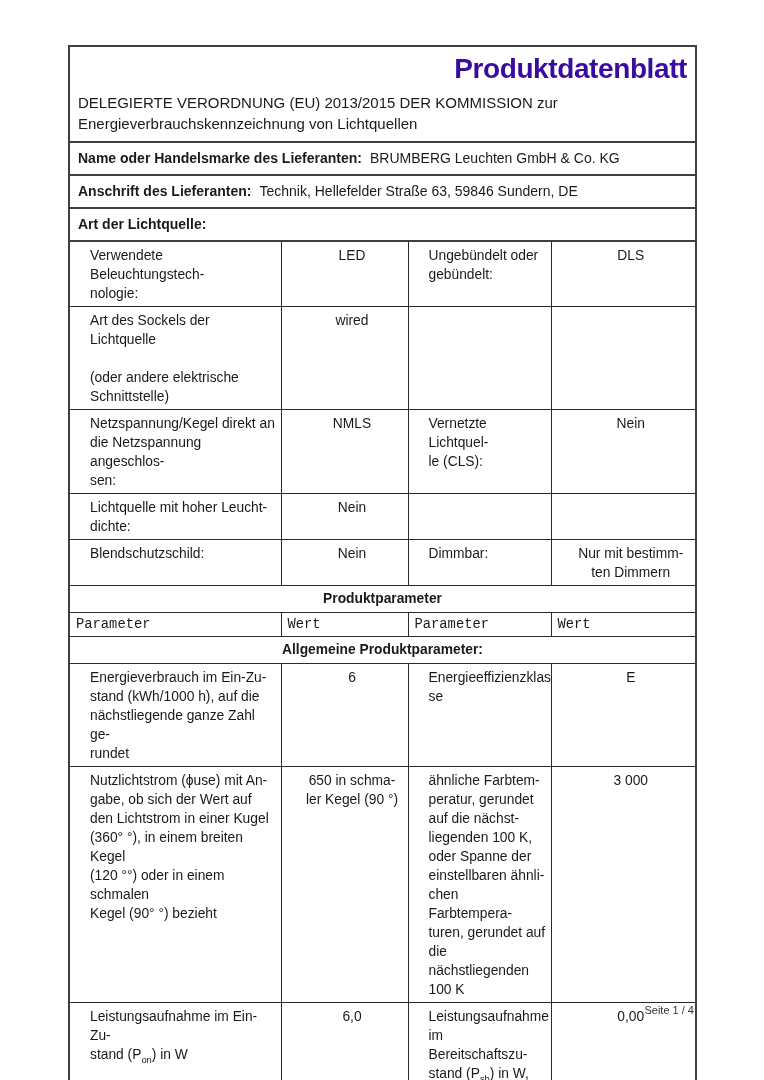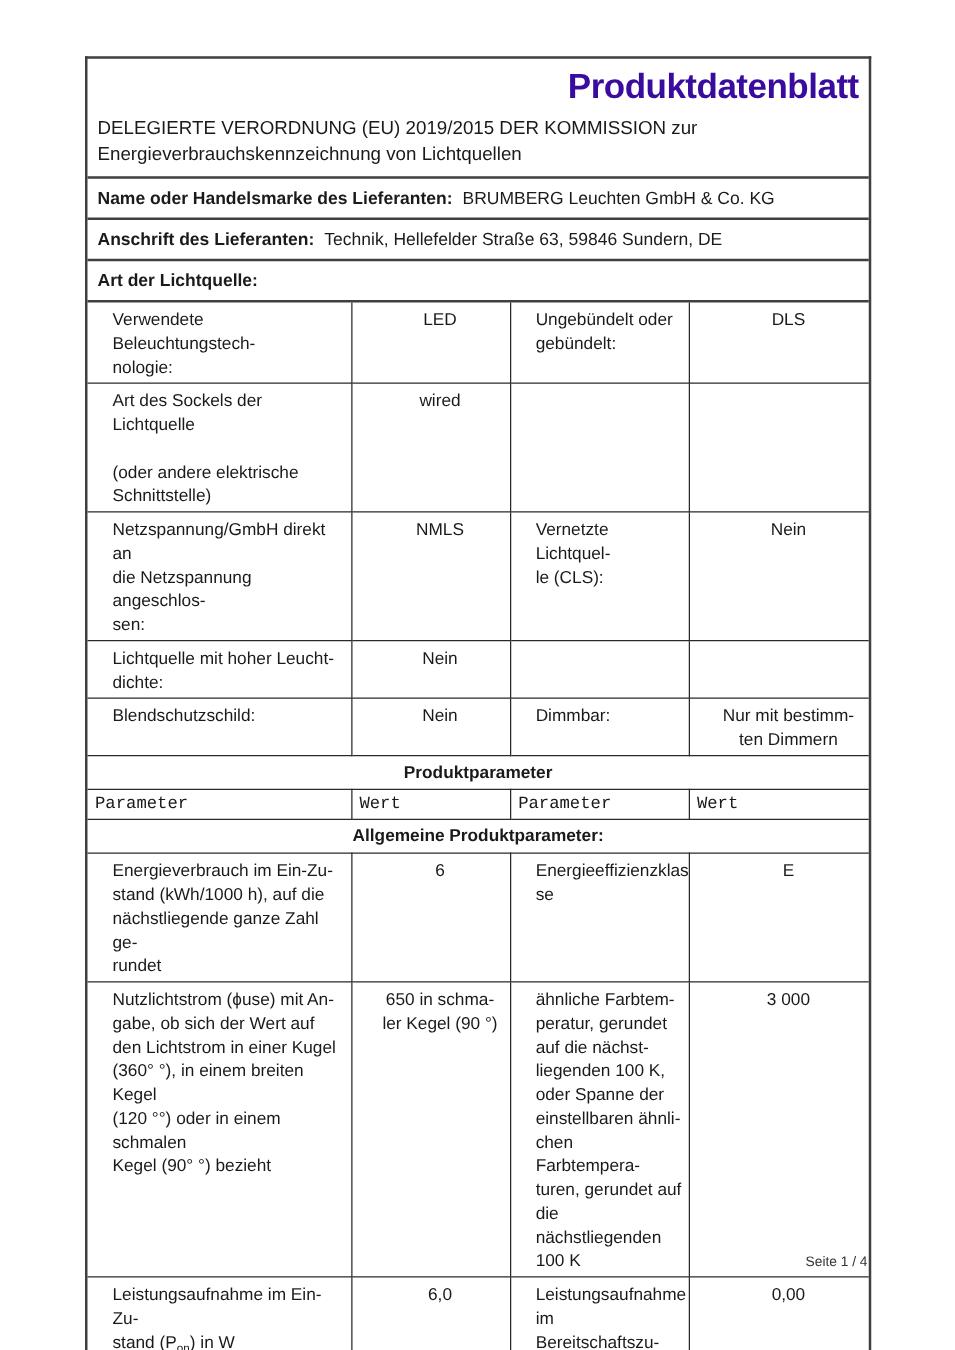--- a/index.html
+++ b/index.html
@@ -79,21 +79,21 @@
     color: var(--footer_text);
   }
 </style>
 </head>
 <body>
 
 <div class="doc">
 
   <div class="title-box">
     <h1 class="doc-title">Produktdatenblatt</h1>
-    <p class="sub"><span>DELEGIERTE VERORDNUNG (EU) 2019/2015 DER KOMMISSION zur</span><br>
+    <p class="sub"><span>DELEGIERTE VERORDNUNG (EU) 2013/2015 DER KOMMISSION zur</span><br>
     <span>Energieverbrauchskennzeichnung von Lichtquellen</span></p>
   </div>
 
   <div class="info-row">
     <span class="lbl">Name oder Handelsmarke des Lieferanten:</span><span class="val">BRUMBERG Leuchten GmbH &amp; Co. KG</span>
   </div>
 
   <div class="info-row">
     <span class="lbl">Anschrift des Lieferanten:</span><span class="val">Technik, Hellefelder Straße 63, 59846 Sundern, DE</span>
   </div>
@@ -123,21 +123,21 @@
     <tr>
       <td>Art des Sockels der Lichtquelle
 
 (oder andere elektrische
 Schnittstelle)</td>
       <td class="value">wired</td>
       <td></td>
       <td class="value"></td>
     </tr>
     <tr>
-      <td>Netzspannung/GmbH direkt an
+      <td>Netzspannung/Kegel direkt an
 die Netzspannung angeschlos-
 sen:</td>
       <td class="value">NMLS</td>
       <td>Vernetzte Lichtquel-
 le (CLS):</td>
       <td class="value">Nein</td>
     </tr>
     <tr>
       <td>Lichtquelle mit hoher Leucht-
 dichte:</td>

